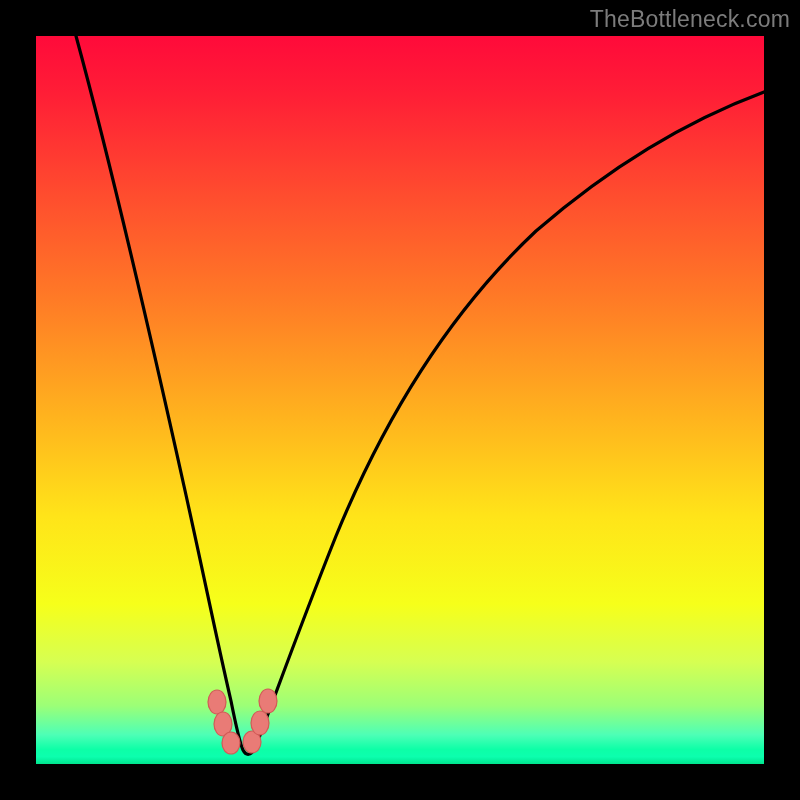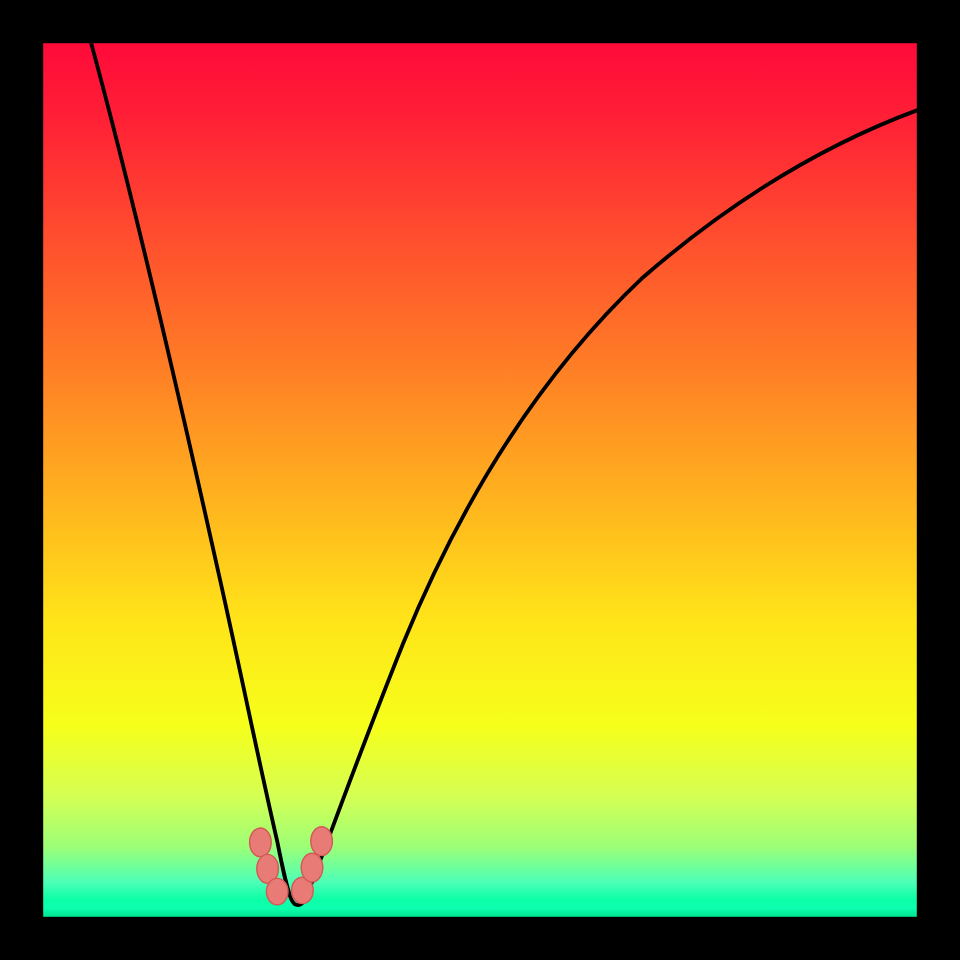--- a/index.html
+++ b/index.html
@@ -79,13 +79,14 @@
       <g fill="#e97b76" stroke="#d25a57" stroke-width="1.2">
         <ellipse cx="181" cy="666" rx="9" ry="12"></ellipse>
         <ellipse cx="187" cy="688" rx="9" ry="12"></ellipse>
         <ellipse cx="195" cy="707" rx="9" ry="11"></ellipse>
         <ellipse cx="216" cy="706" rx="9" ry="11"></ellipse>
         <ellipse cx="224" cy="687" rx="9" ry="12"></ellipse>
         <ellipse cx="232" cy="665" rx="9" ry="12"></ellipse>
       </g>
     </svg>
   </div>
+  <div class="watermark">TheBottleneck.com</div>
 </div>
 
 </body></html>

